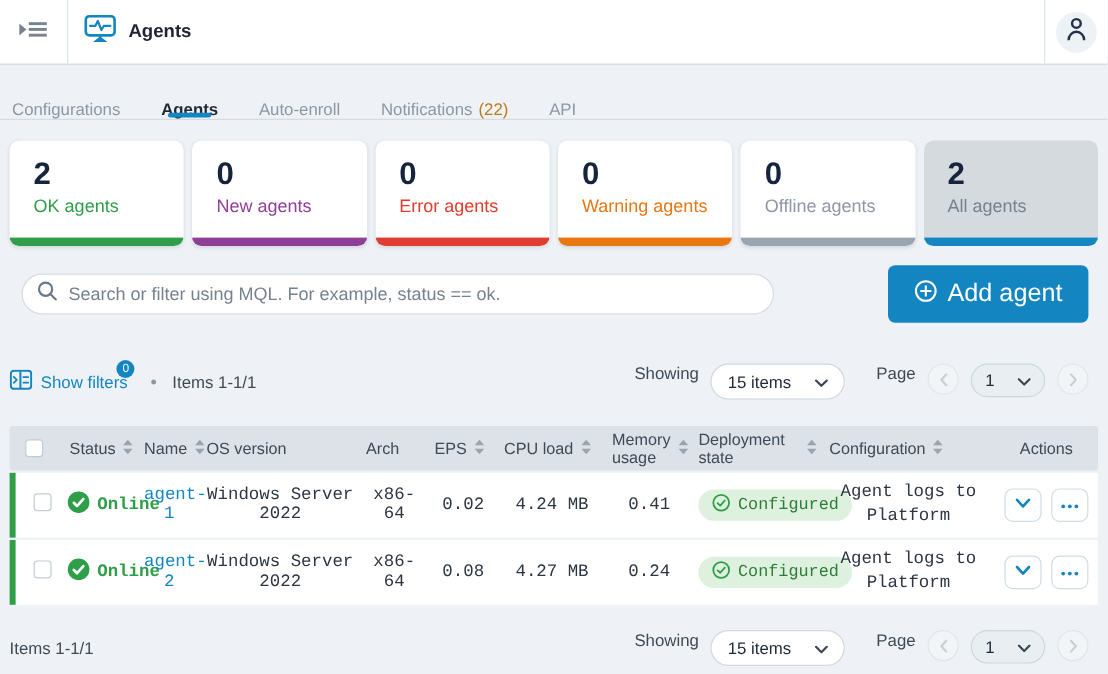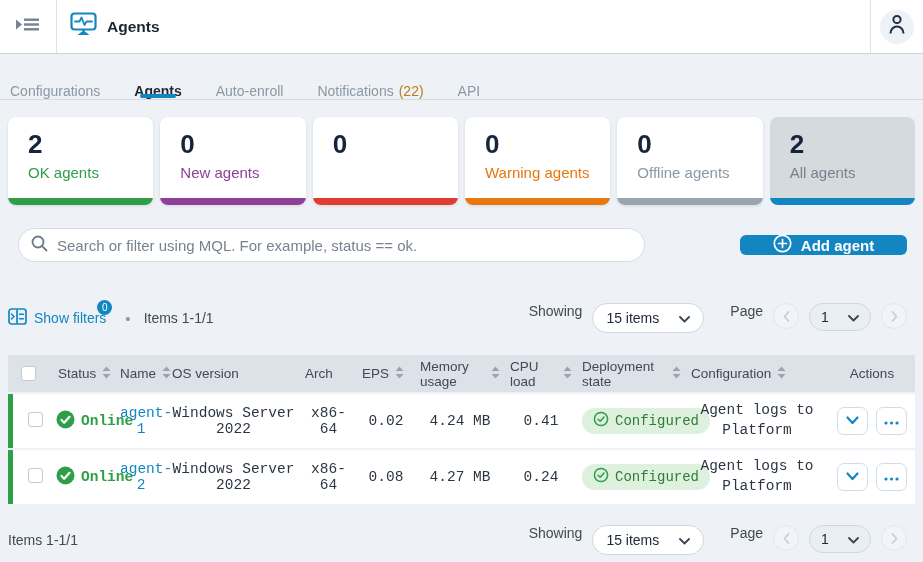--- a/index.html
+++ b/index.html
@@ -48,23 +48,23 @@
   .mode-toggle { display:flex; height:30px; border-radius:16px; overflow:hidden; font-size:13.5px; }
   .mode-toggle .seg { display:flex; align-items:center; padding:0 12px; cursor:pointer; color:#2c3642; }
   .seg.basic { background:#e9edf1; }
   .seg.mql { background:#c3ccd4; color:#1b2430; font-weight:bold; }
   .searchbox { margin-left:10px; width:627px; height:34px; background:#fff;
                border:1px solid #d5dde3; border-radius:17px; display:flex; align-items:center;
                padding:0 12px; gap:9px; }
   .searchbox input { border:none; outline:none; flex:1; font-size:15px; color:#2c3642;
                font-family:"Liberation Sans", sans-serif; background:transparent; }
   .searchbox input::placeholder { color:#76838f; opacity:1; }
-  .add-btn { margin-left:auto; width:167px; height:20px; background:#1386c2; border:none;
+  .add-btn { margin-left:auto; width:167px; height:48px; background:#1386c2; border:none;
              border-radius:6px; color:#fff; display:flex; align-items:center; justify-content:center;
-             gap:9px; font-size:15px; font-weight:bold; cursor:pointer;
+             gap:9px; font-size:21px; font-weight:normal; cursor:pointer;
              font-family:"Liberation Sans", sans-serif; }
   
   .toolbar { position:absolute; top:303px; left:8px; right:16px; height:30px;
              display:flex; align-items:center; font-size:14px; }
   .show-filters { display:flex; align-items:center; gap:7px; color:#1386c2; cursor:pointer;
              position:relative; }
   .filters-badge { position:absolute; top:-8px; right:-6px; min-width:15px; height:15px;
              border-radius:8px; background:#1386c2; color:#fff; font-size:10px;
              display:flex; align-items:center; justify-content:center; padding:0 3px; }
   .dot-sep { color:#8b98a5; margin:0 13px 0 19px; font-size:15px; }
@@ -170,20 +170,21 @@
     <div class="label">OK agents</div>
     <div class="bar"></div>
   </div>
   <div class="card c-new">
     <div class="value">0</div>
     <div class="label">New agents</div>
     <div class="bar"></div>
   </div>
   <div class="card c-error">
     <div class="value">0</div>
+    <div class="label">Error agents</div>
     <div class="bar"></div>
   </div>
   <div class="card c-warning">
     <div class="value">0</div>
     <div class="label">Warning agents</div>
     <div class="bar"></div>
   </div>
   <div class="card c-offline">
     <div class="value">0</div>
     <div class="label">Offline agents</div>
@@ -293,28 +294,28 @@
       <span>Arch</span>
     </div>
     <div class="th">
       <span>EPS</span>
       <span><svg width="9" height="13" viewBox="0 0 9 13">
             <path d="M4.5 0.5 L8.5 5 H0.5 Z" fill="#98a4b0"></path>
             <path d="M4.5 12.5 L0.5 8 H8.5 Z" fill="#98a4b0"></path>
           </svg></span>
     </div>
     <div class="th">
+      <span>CPU load</span>
+      <span><svg width="9" height="13" viewBox="0 0 9 13">
+            <path d="M4.5 0.5 L8.5 5 H0.5 Z" fill="#98a4b0"></path>
+            <path d="M4.5 12.5 L0.5 8 H8.5 Z" fill="#98a4b0"></path>
+          </svg></span>
+    </div>
+    <div class="th">
       <span>Memory usage</span>
-      <span><svg width="9" height="13" viewBox="0 0 9 13">
-            <path d="M4.5 0.5 L8.5 5 H0.5 Z" fill="#98a4b0"></path>
-            <path d="M4.5 12.5 L0.5 8 H8.5 Z" fill="#98a4b0"></path>
-          </svg></span>
-    </div>
-    <div class="th">
-      <span>CPU load</span>
       <span><svg width="9" height="13" viewBox="0 0 9 13">
             <path d="M4.5 0.5 L8.5 5 H0.5 Z" fill="#98a4b0"></path>
             <path d="M4.5 12.5 L0.5 8 H8.5 Z" fill="#98a4b0"></path>
           </svg></span>
     </div>
     <div class="th">
       <span>Deployment state</span>
       <span><svg width="9" height="13" viewBox="0 0 9 13">
             <path d="M4.5 0.5 L8.5 5 H0.5 Z" fill="#98a4b0"></path>
             <path d="M4.5 12.5 L0.5 8 H8.5 Z" fill="#98a4b0"></path>

